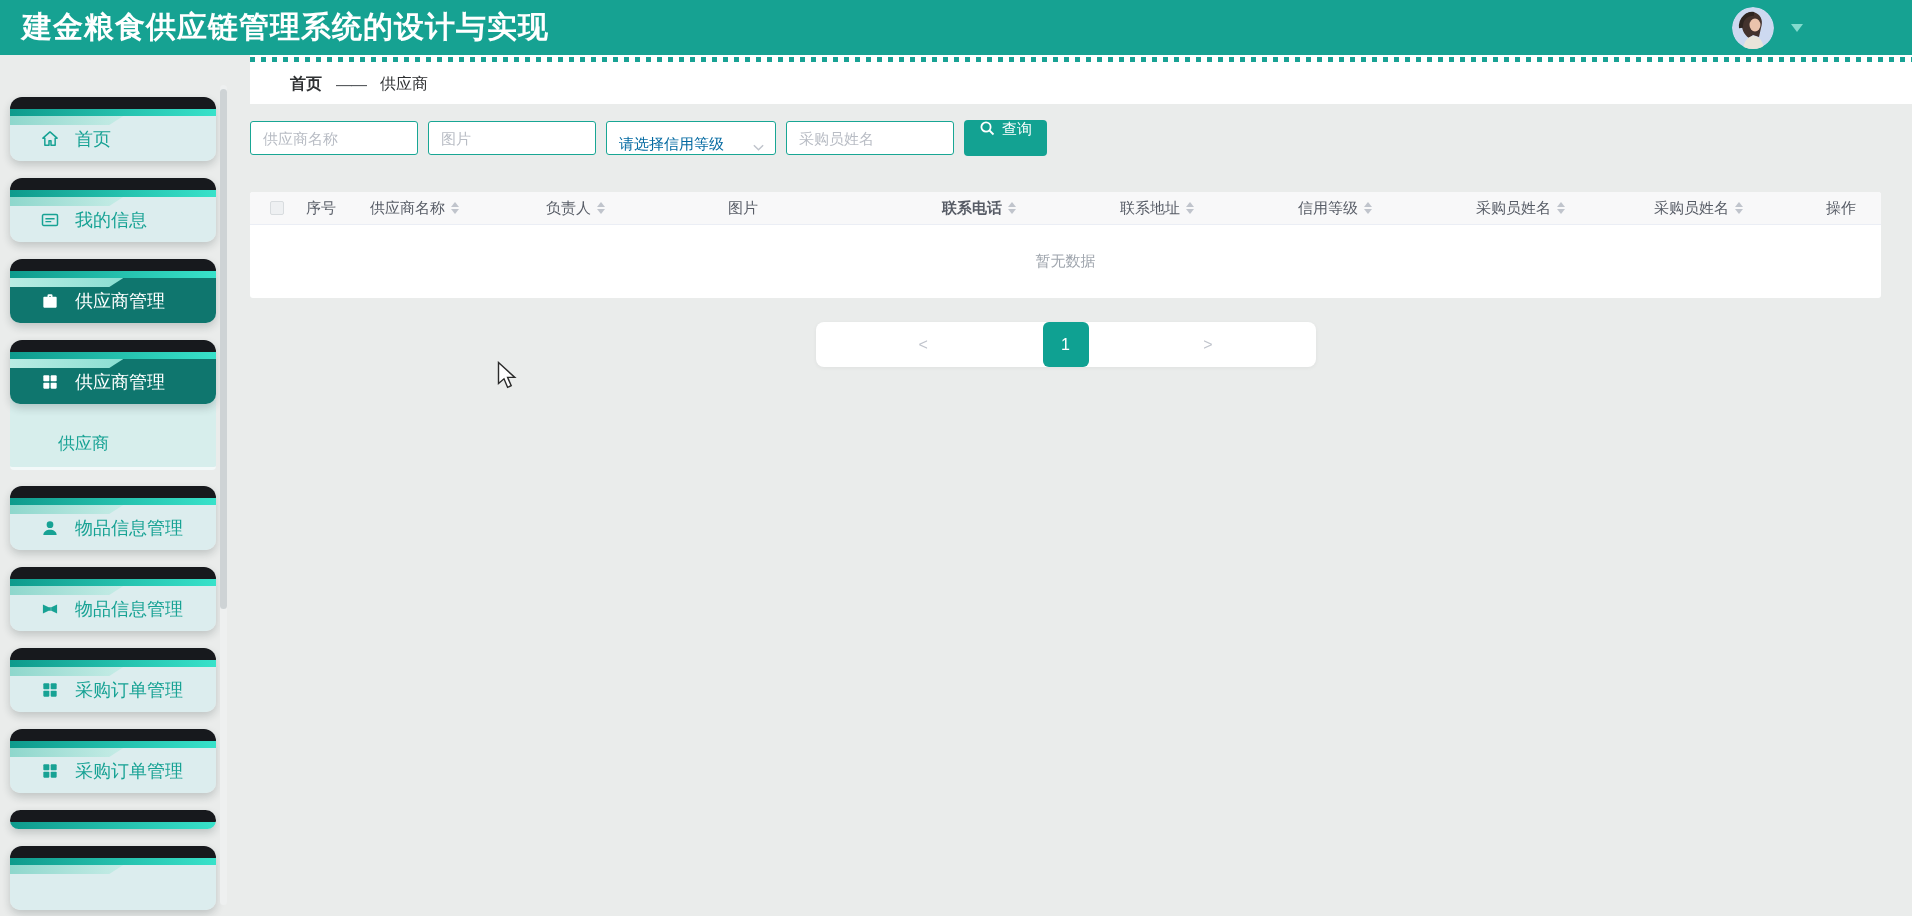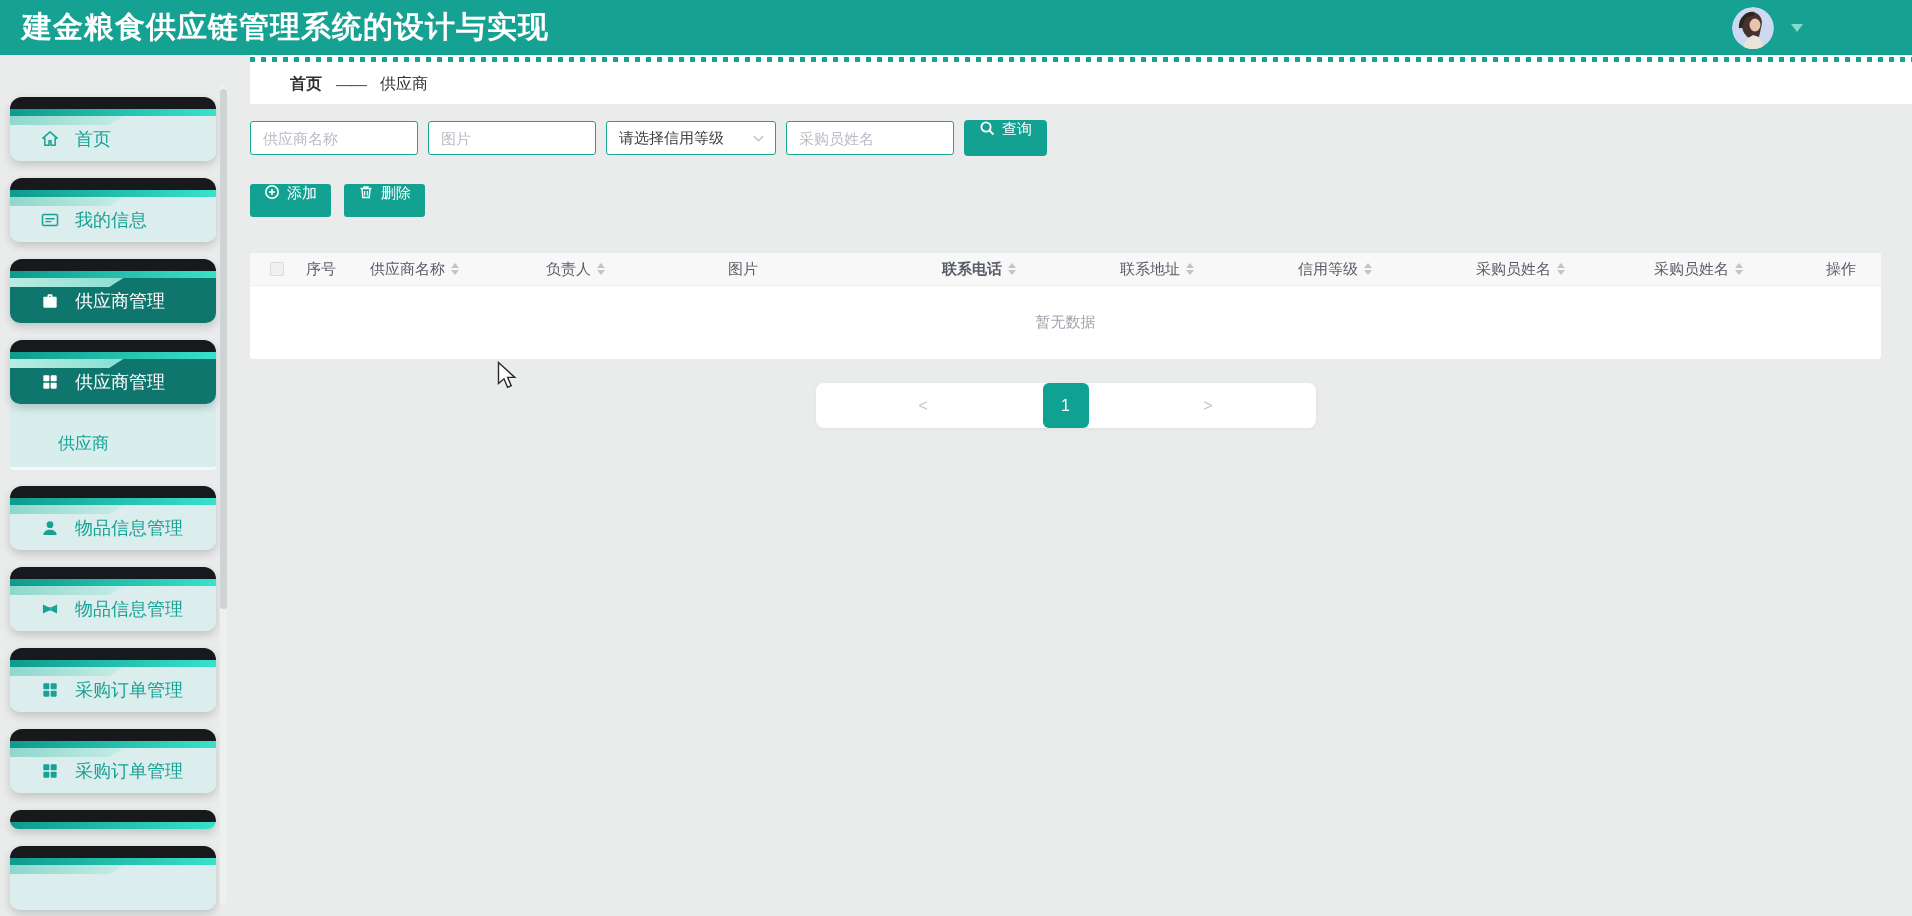--- a/index.html
+++ b/index.html
@@ -76,22 +76,22 @@
 
   .search-row{ margin-top:16px; display:flex; align-items:center; gap:10px; }
   .s-input{
     width:168px; height:34px; border:1px solid #18a694; border-radius:3px;
     padding:0 12px; font-size:15px; color:#333; background:#fff; outline:none;
     font-family:inherit;
   }
   .s-input::placeholder{ color:#b8bcc4; }
   .s-select{
     width:170px; height:34px; border:1px solid #18a694; border-radius:3px;
-    background:#fff; display:flex; align-items:center; justify-content:space-between;
-    padding:0 10px 0 12px; font-size:15px; color:#404040; cursor:pointer;
+    background:#fff; display:flex; align-items:flex-end; justify-content:space-between;
+    padding:0 10px 0 12px; font-size:15px; color:#0369a1; cursor:pointer;
   }
   .s-select .chev{ width:13px; height:13px; color:#c0c4cc; }
   .s-select .chev svg{ display:block; width:13px; height:13px; }
   .btn-teal{
     background:#13a292; color:#fff; border:none; border-radius:4px;
     display:inline-flex; gap:7px; font-size:15px;
     cursor:pointer; font-family:inherit;
   }
   .query-btn{ height:36px; padding:0 15px; }
   .bicon{ width:16px; height:16px; display:inline-block; }
@@ -329,42 +329,20 @@
         <span class="bicon">
           <svg viewBox="0 0 16 16">
               <circle cx="7" cy="7" r="4.6" fill="none" stroke="currentColor" stroke-width="1.8"></circle>
               <path d="M10.5 10.5L14.5 14.5" stroke="currentColor" stroke-width="1.8"></path>
             </svg>
         </span>
         <span>查询</span>
       </button>
     </div>
 
-    <div class="action-row">
-      <button class="btn-teal action-btn">
-        <span class="bicon">
-          <svg viewBox="0 0 16 16">
-              <circle cx="8" cy="8" r="6.2" fill="none" stroke="currentColor" stroke-width="1.6"></circle>
-              <path d="M8 5v6M5 8h6" stroke="currentColor" stroke-width="1.6"></path>
-            </svg>
-        </span>
-        <span>添加</span>
-      </button>
-      <button class="btn-teal action-btn">
-        <span class="bicon">
-          <svg viewBox="0 0 16 16">
-              <path d="M2.5 4.5h11" stroke="currentColor" stroke-width="1.4"></path>
-              <path d="M6 4.5V3h4v1.5" fill="none" stroke="currentColor" stroke-width="1.4"></path>
-              <path d="M4 4.5l.8 9h6.4l.8-9" fill="none" stroke="currentColor" stroke-width="1.4"></path>
-              <path d="M6.6 7v4.5M9.4 7v4.5" stroke="currentColor" stroke-width="1.2"></path>
-            </svg>
-        </span>
-        <span>删除</span>
-      </button>
-    </div>
 
     <div class="table-card">
       <div class="t-head">
         <div class="cb-cell">
           <span class="checkbox"></span>
         </div>
 
       <div class="th" style="width: 64px;">
             <span class="th-label">序号</span>
           </div>

